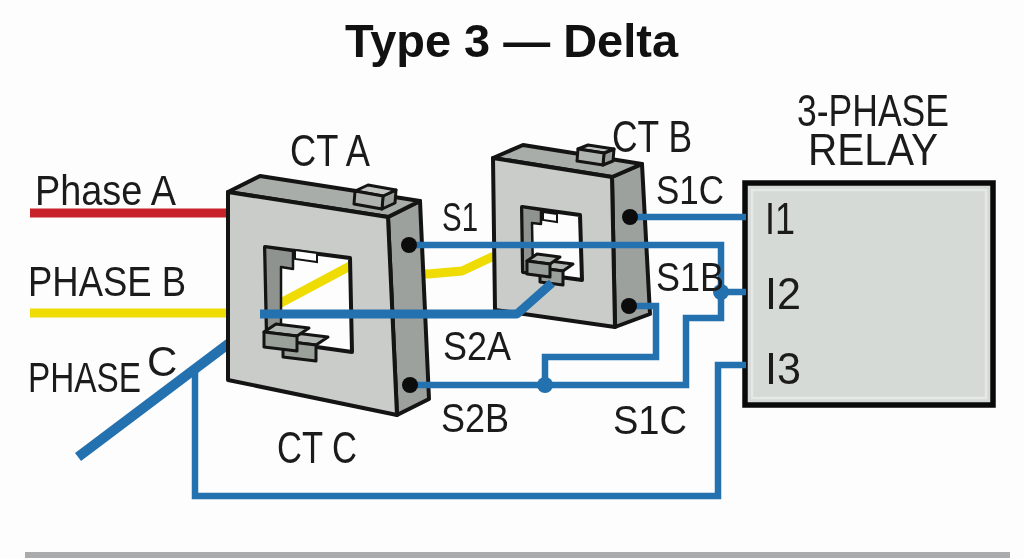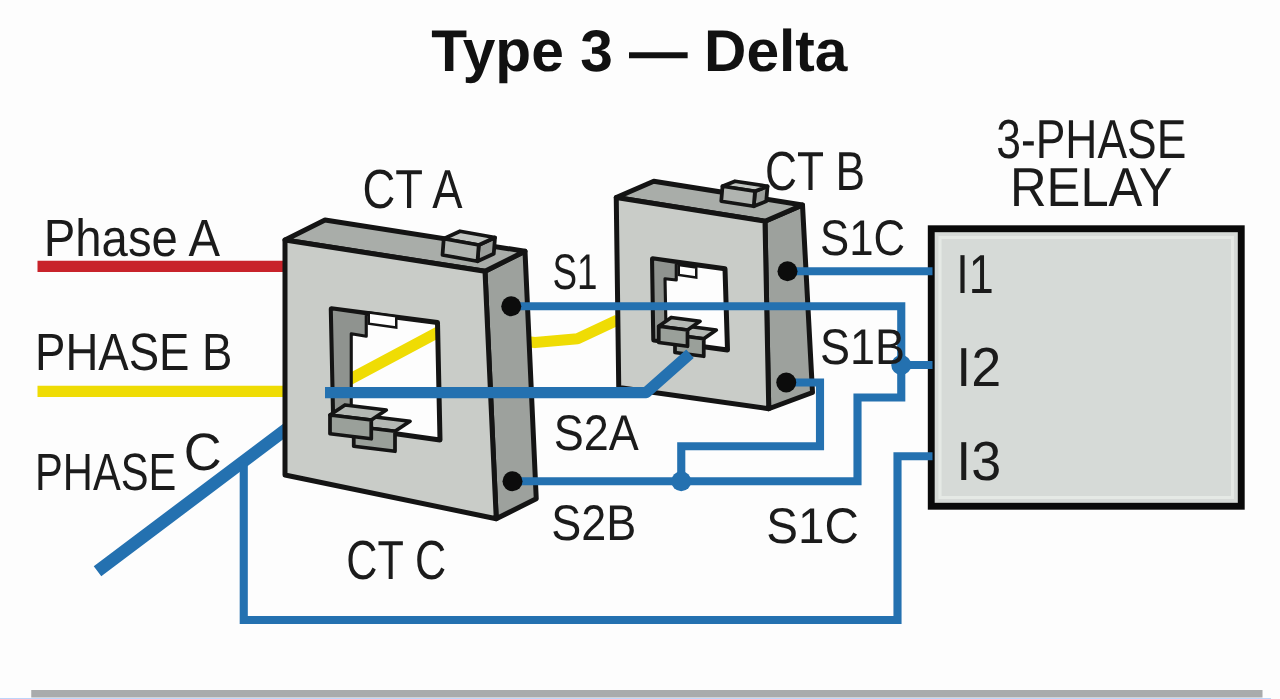--- a/index.html
+++ b/index.html
@@ -1,16 +1,16 @@
 <!DOCTYPE html>
 <html><head>
 <meta charset="utf-8">
 <style>
   html,body{margin:0;padding:0;background:#fdfdfd;}
-  .stage{width:1024px;height:559px;position:relative;overflow:hidden;background:#3b82f6;}
+  .stage{width:1024px;height:559px;position:relative;overflow:hidden;background:#f97316;}
   svg{display:block;}
   text{font-family:"Liberation Sans","DejaVu Sans",sans-serif;fill:#1b1b1b;}
   .title{font-weight:bold;fill:#111;}
   .lbl{font-weight:normal;}
 </style>
 </head>
 <body>
 
 <div class="stage">
 <svg width="1024" height="559" viewBox="0 0 1024 559">

